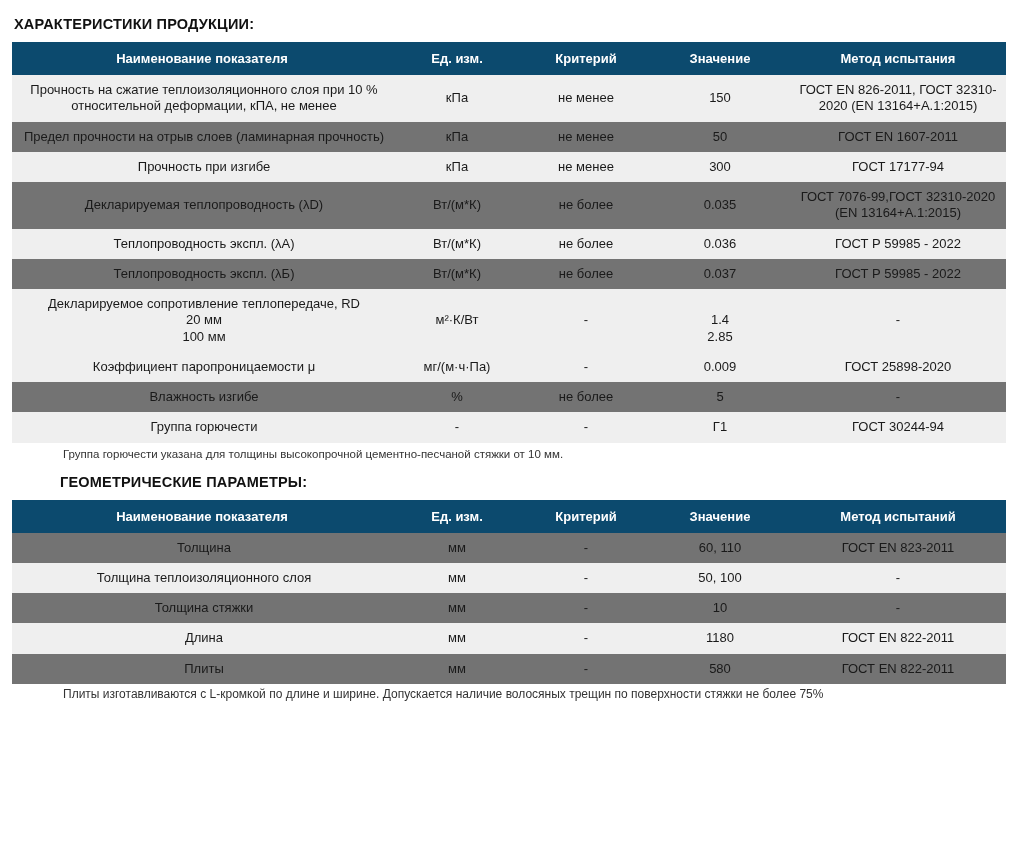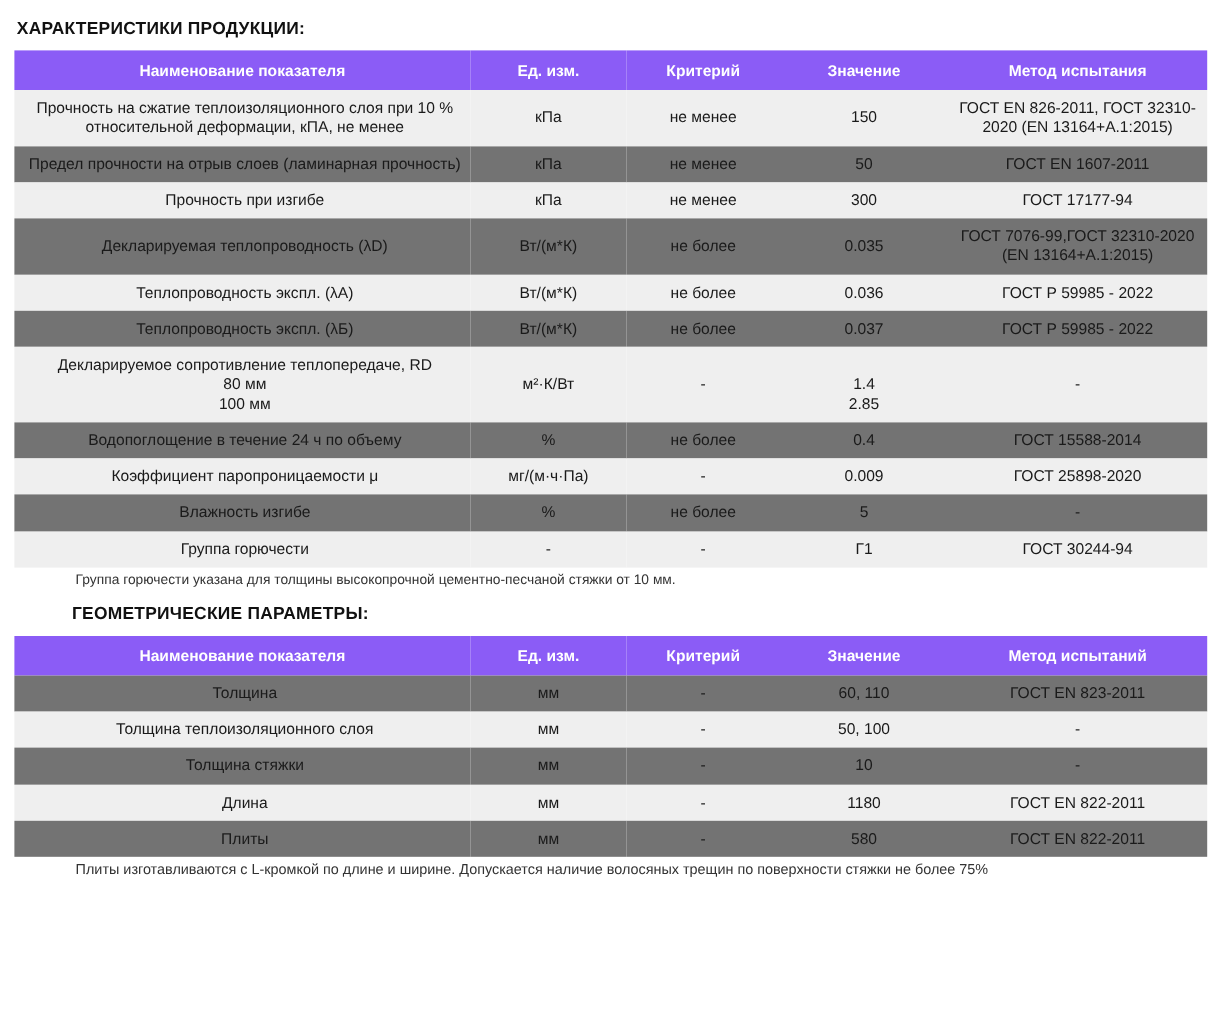--- a/index.html
+++ b/index.html
@@ -31,21 +31,21 @@
   .section-title.second {
     margin-top: 14px;
     margin-left: 48px;
   }
   table {
     border-collapse: collapse;
     width: 994px;
     table-layout: fixed;
   }
   thead th {
-    background: #8b5cf6;
+    background: #0c4a6e;
     color: #ffffff;
     font-size: 13px;
     font-weight: bold;
     padding: 9px 4px;
     text-align: center;
     border: none;
     vertical-align: middle;
   }
   tbody td {
     font-size: 13px;
@@ -155,35 +155,28 @@
       </tr>
       <tr class="even">
         <td class="name multiline">Теплопроводность экспл. (λБ)</td>
         <td class="unit">Вт/(м*К)</td>
         <td class="crit">не более</td>
         <td class="val">0.037</td>
         <td class="method">ГОСТ Р 59985 - 2022</td>
       </tr>
       <tr class="odd">
         <td class="name multiline">Декларируемое сопротивление теплопередаче, RD
-80 мм
+20 мм
 100 мм</td>
         <td class="unit">м²·К/Вт</td>
         <td class="crit">-</td>
         <td class="val multiline">
 1.4
 2.85</td>
         <td class="method">-</td>
-      </tr>
-      <tr class="even">
-        <td class="name multiline">Водопоглощение в течение 24 ч по объему</td>
-        <td class="unit">%</td>
-        <td class="crit">не более</td>
-        <td class="val">0.4</td>
-        <td class="method">ГОСТ 15588-2014</td>
       </tr>
       <tr class="odd">
         <td class="name multiline">Коэффициент паропроницаемости μ</td>
         <td class="unit">мг/(м·ч·Па)</td>
         <td class="crit">-</td>
         <td class="val">0.009</td>
         <td class="method">ГОСТ 25898-2020</td>
       </tr>
       <tr class="even">
         <td class="name multiline">Влажность изгибе</td>

